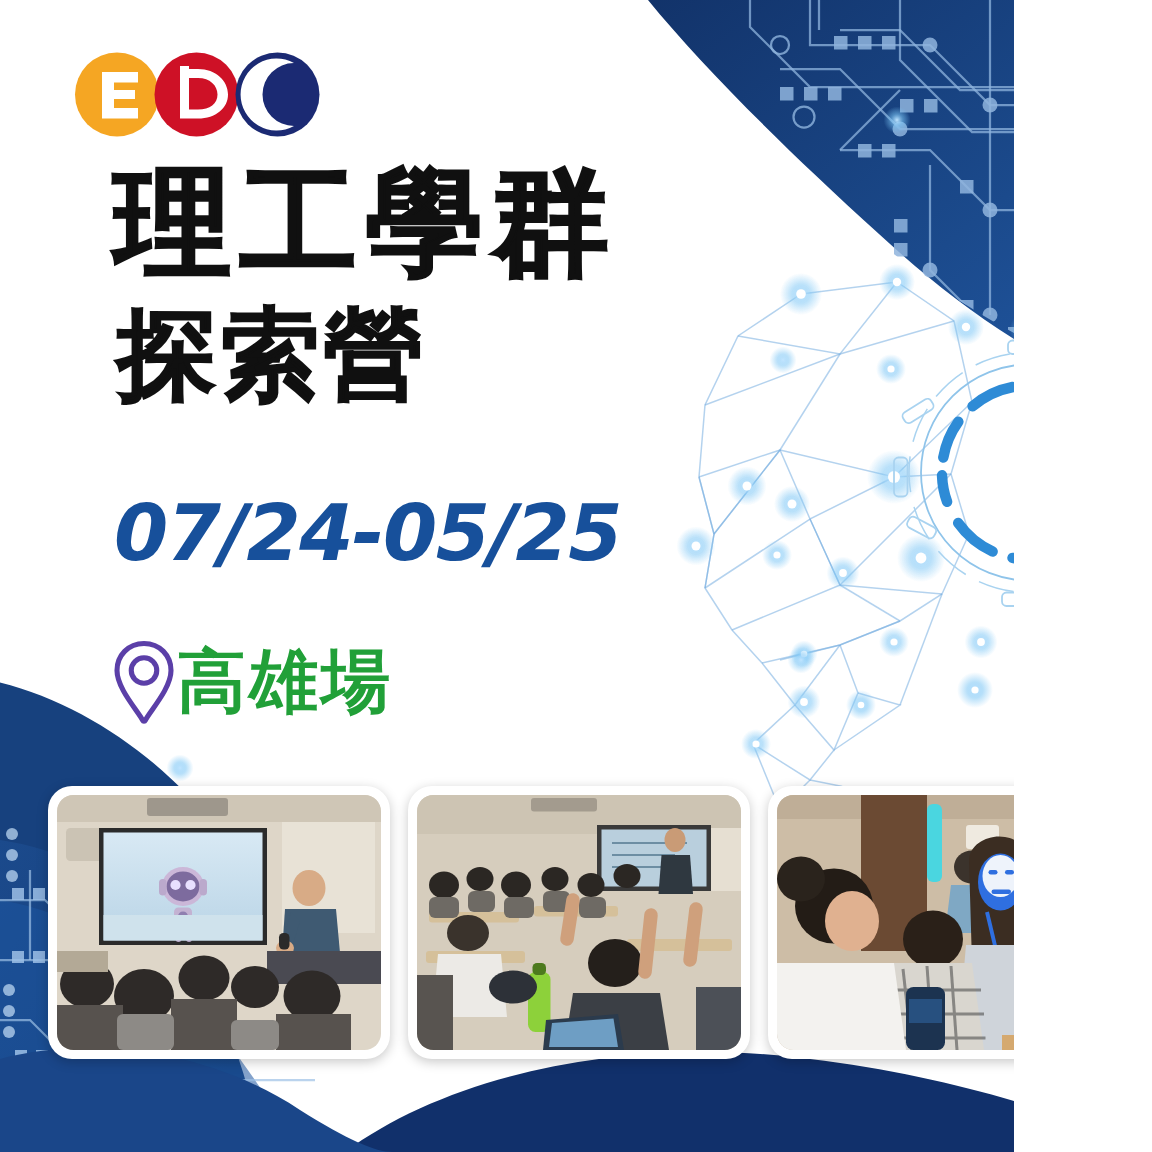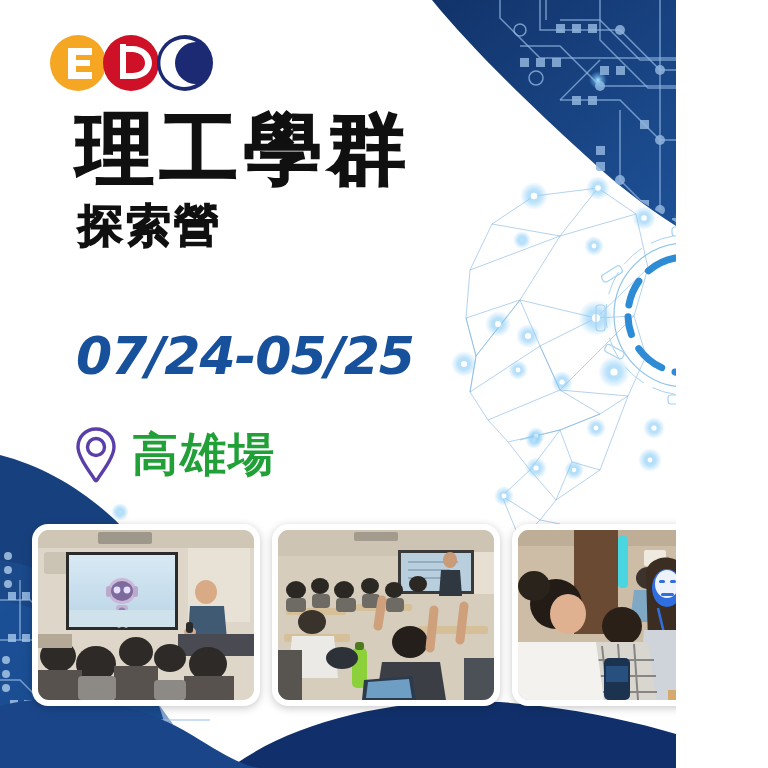--- a/index.html
+++ b/index.html
@@ -34,42 +34,42 @@
     font-weight:bold;
     color:#101010;
     letter-spacing:6px;
     line-height:1.06;
     margin:0;
     white-space:nowrap;
     -webkit-text-stroke:1.6px #101010;
   }
   .title-sub{
     font-family:"DejaVu Sans","Liberation Sans",sans-serif;
-    font-size:45px;
+    font-size:66px;
     font-weight:bold;
     color:#101010;
     letter-spacing:3px;
     line-height:1.1;
     margin:10px 0 0 2px;
     white-space:nowrap;
     -webkit-text-stroke:1.2px #101010;
   }
   .date-line{
     position:absolute;left:76px;top:326px;
     font-family:"DejaVu Sans","Liberation Sans",sans-serif;
     font-size:52px;
     font-weight:bold;
     font-style:italic;
     color:#17509B;
     letter-spacing:-1px;
     white-space:nowrap;
   }
   .venue-row{
     position:absolute;left:74px;top:424px;
-    display:flex;align-items:center;gap:14px;
+    display:flex;align-items:center;gap:0;
   }
   .pin-icon{width:44px;height:58px;flex:none;}
   .venue-text{
     font-family:"DejaVu Sans","Liberation Sans",sans-serif;
     font-size:46px;
     font-weight:bold;
     color:#21A038;
     letter-spacing:2px;
     white-space:nowrap;
   }

